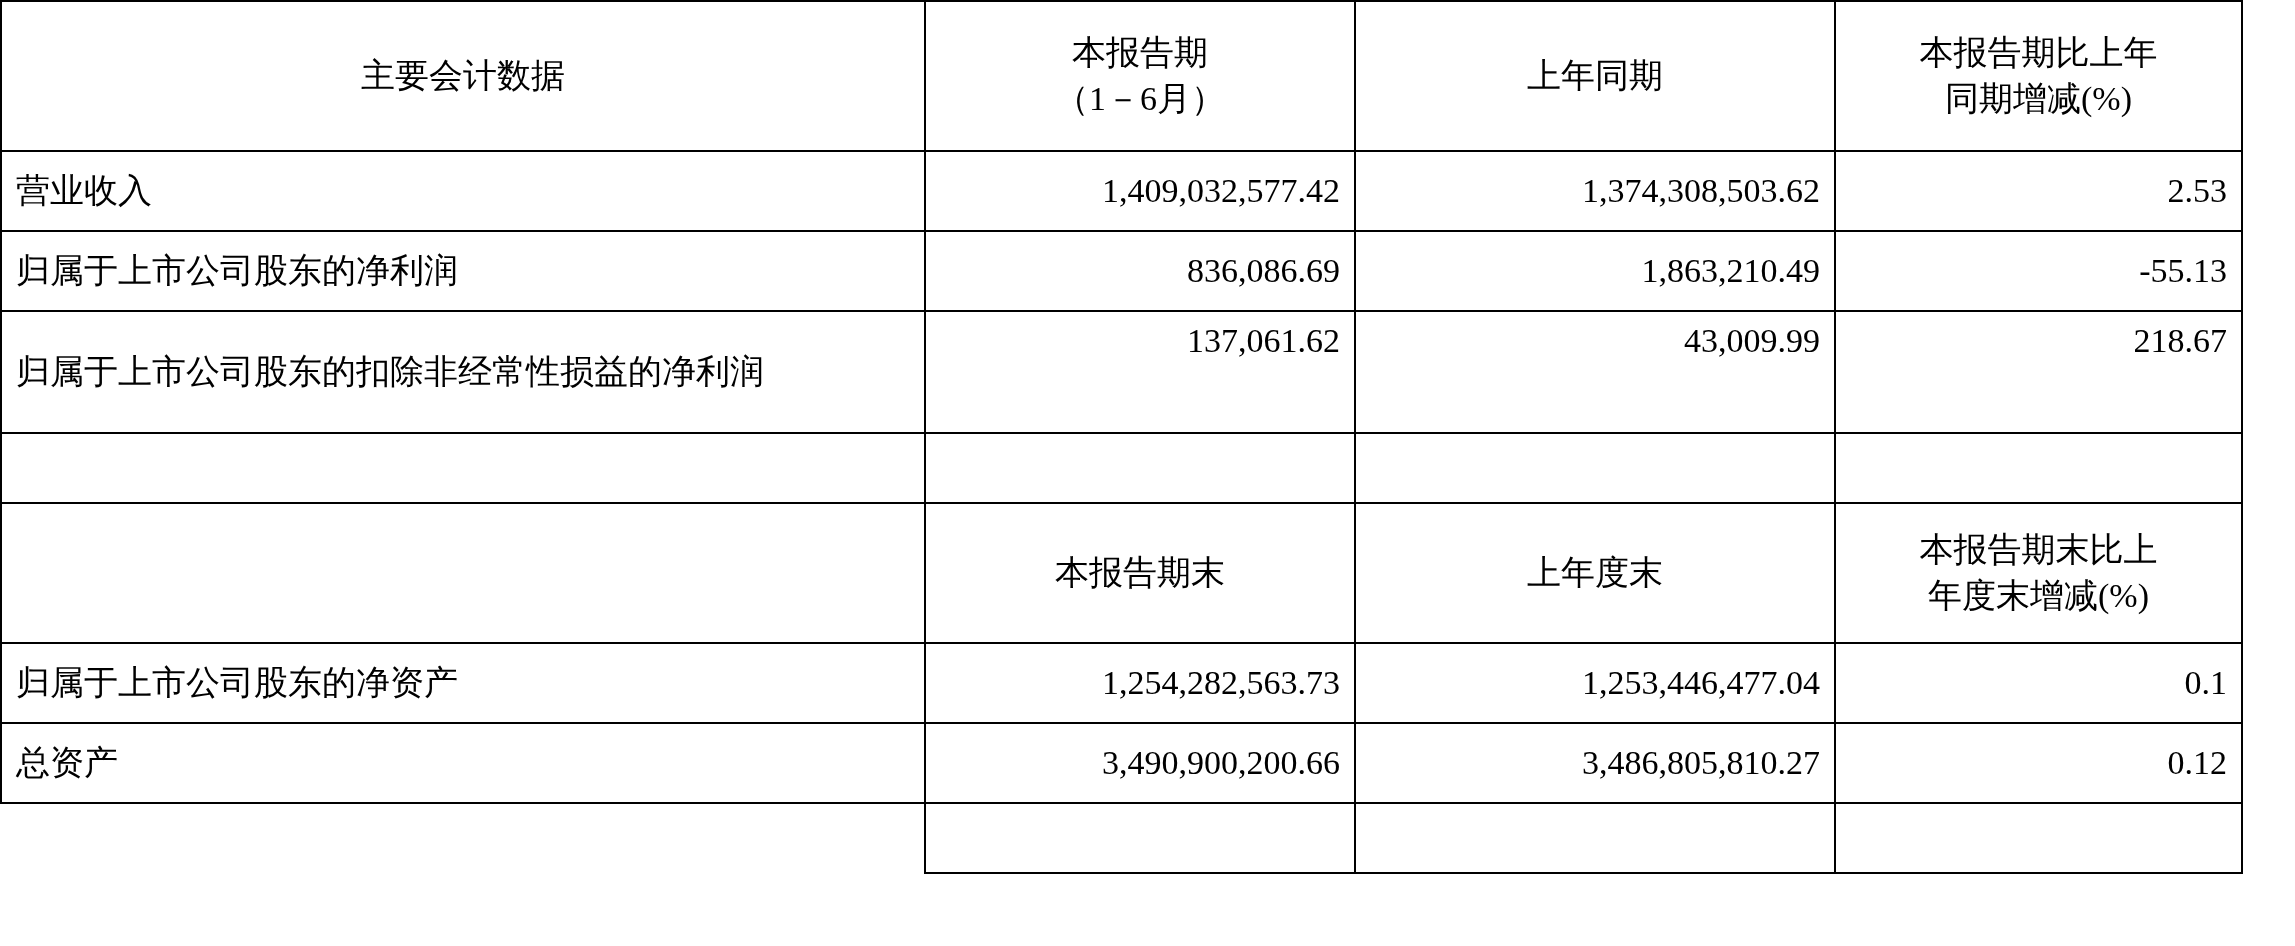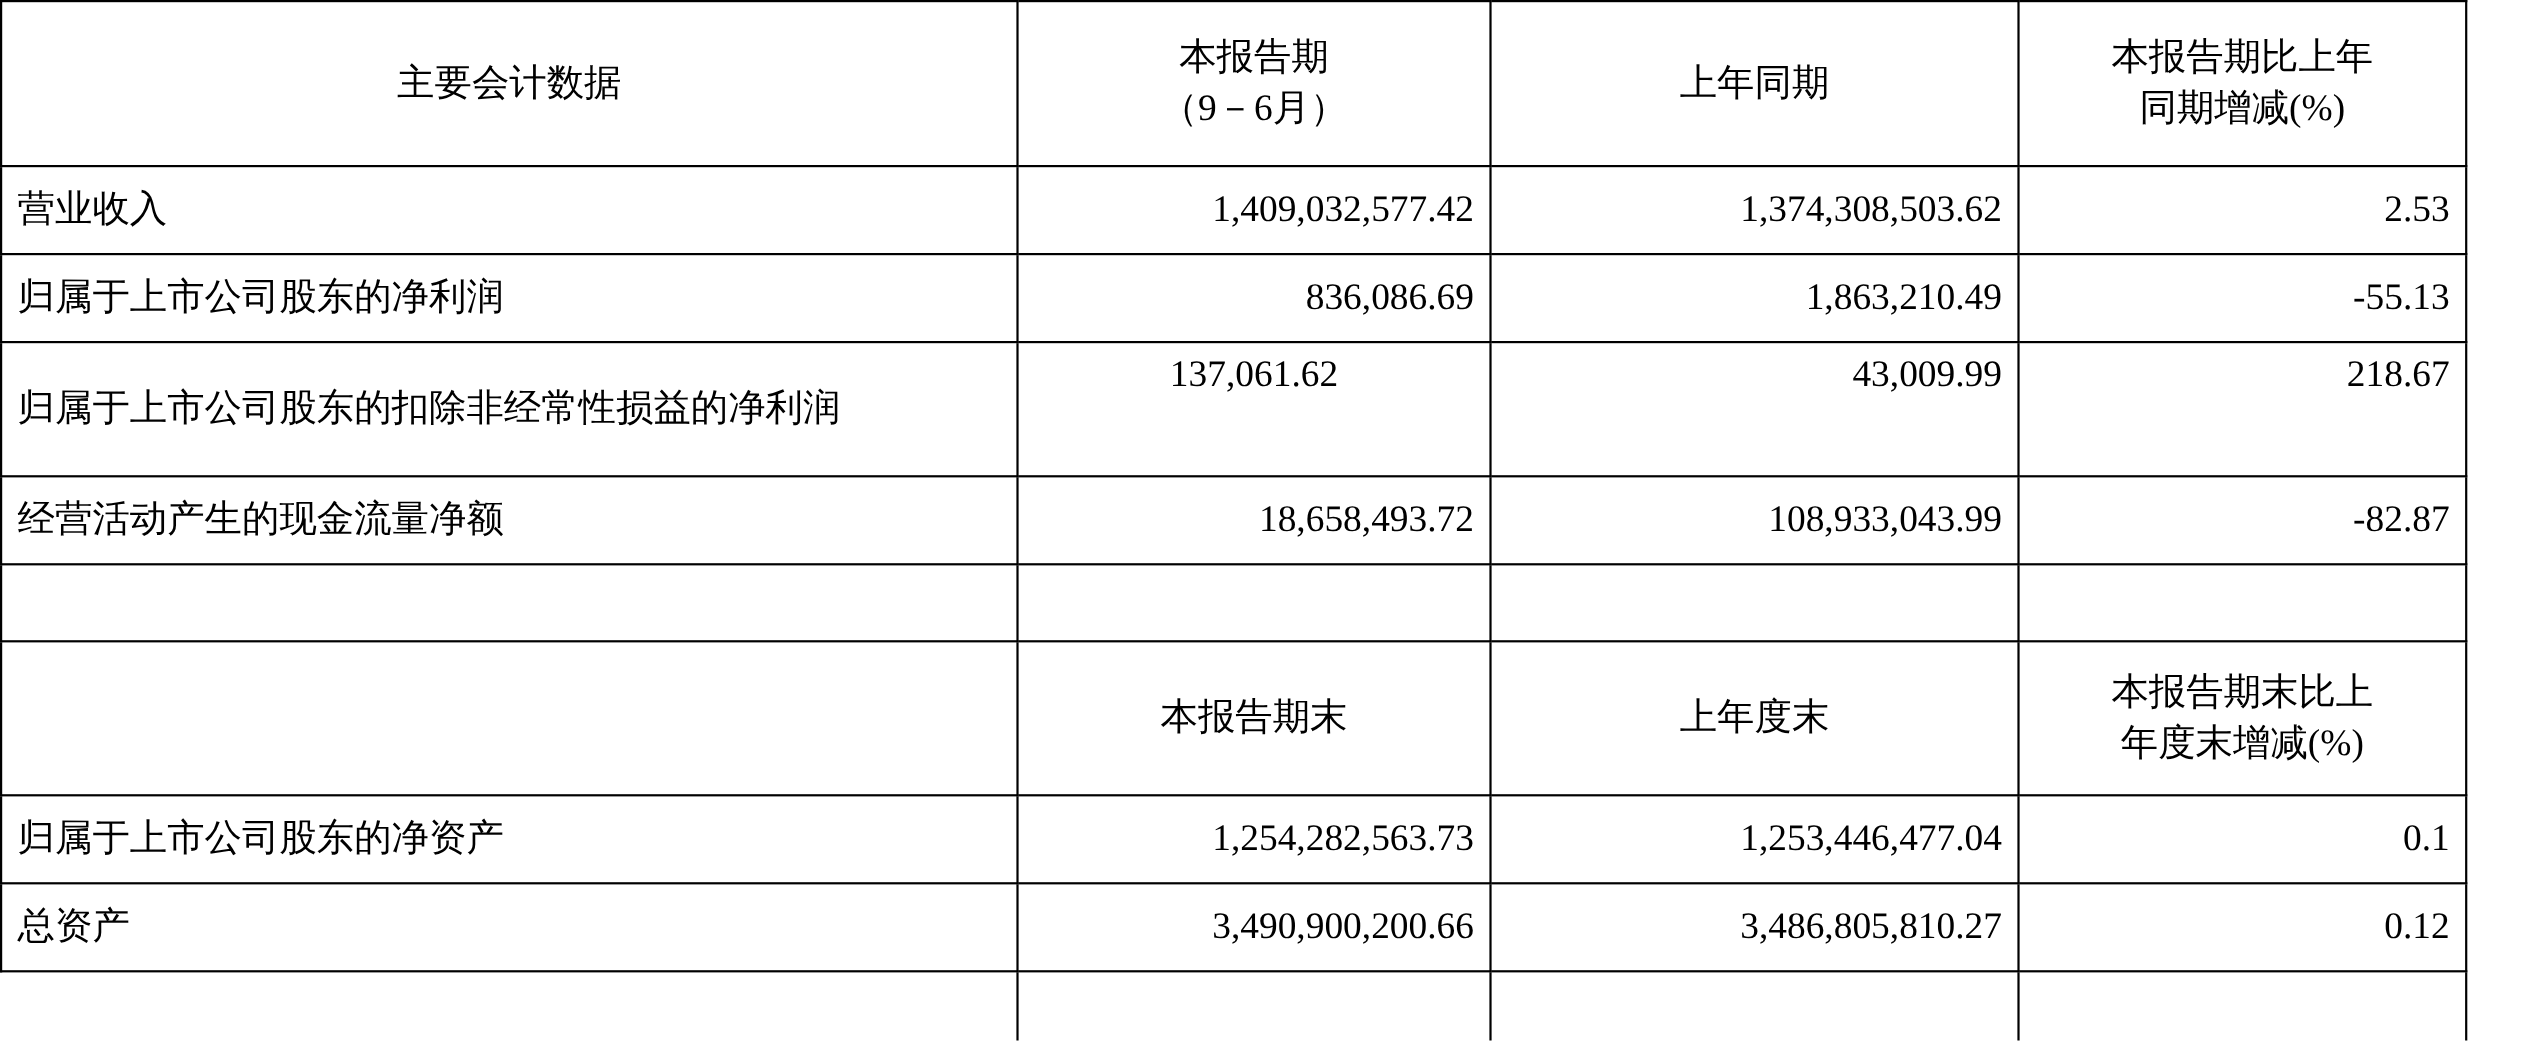--- a/index.html
+++ b/index.html
@@ -72,21 +72,21 @@
       <col class="c0">
         <col class="c1">
         <col class="c2">
         <col class="c3">
     </colgroup>
     <tbody>
       <tr class="row-head">
         <td class="hdr">主要会计数据</td>
         <td class="hdr">
           <span class="hdr-line">本报告期</span>
-          <span class="hdr-line">（9－6月）</span>
+          <span class="hdr-line">（1－6月）</span>
         </td>
         <td class="hdr">上年同期</td>
         <td class="hdr">
           <span class="hdr-line">本报告期比上年</span>
           <span class="hdr-line">同期增减(%)</span>
         </td>
       </tr>
 
       <tr class="row-data">
         <td class="lbl">营业收入</td>
@@ -97,31 +97,25 @@
 
       <tr class="row-data">
         <td class="lbl">归属于上市公司股东的净利润</td>
         <td class="num">836,086.69</td>
         <td class="num">1,863,210.49</td>
         <td class="num">-55.13</td>
       </tr>
 
       <tr class="row-tall">
         <td class="lbl">归属于上市公司股东的扣除非经常性损益的净利润</td>
-        <td class="num" style="vertical-align:top;text-align:center;">137,061.62</td>
+        <td class="num" style="vertical-align:top;">137,061.62</td>
         <td class="num" style="vertical-align:top;">43,009.99</td>
         <td class="num" style="vertical-align:top;margin-top:31px;">218.67</td>
       </tr>
 
-      <tr class="row-data">
-        <td class="lbl">经营活动产生的现金流量净额</td>
-        <td class="num">18,658,493.72</td>
-        <td class="num">108,933,043.99</td>
-        <td class="num">-82.87</td>
-      </tr>
 
       <tr class="row-blank">
         <td class="lbl"></td>
         <td class="num"></td>
         <td class="num"></td>
         <td class="num"></td>
       </tr>
 
       <tr class="row-head2">
         <td class="lbl"></td>

